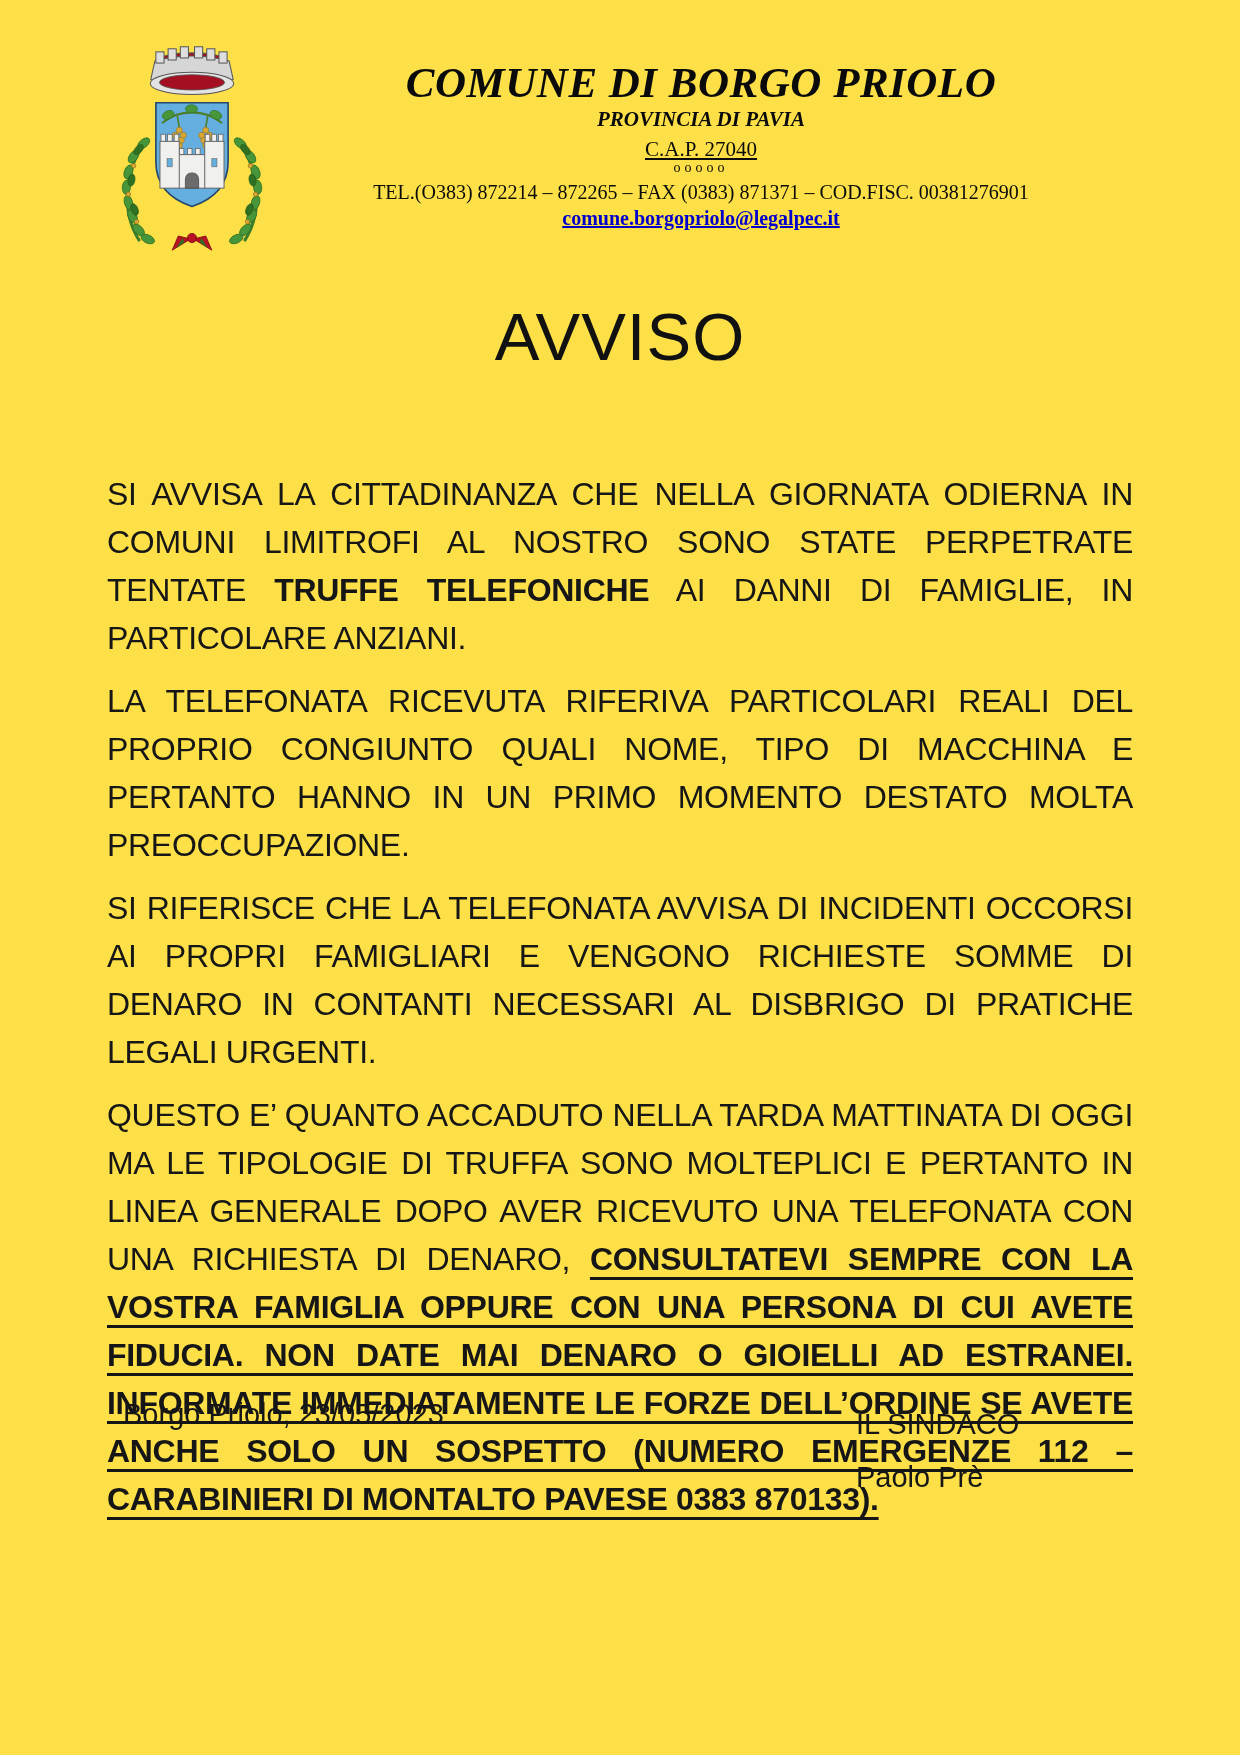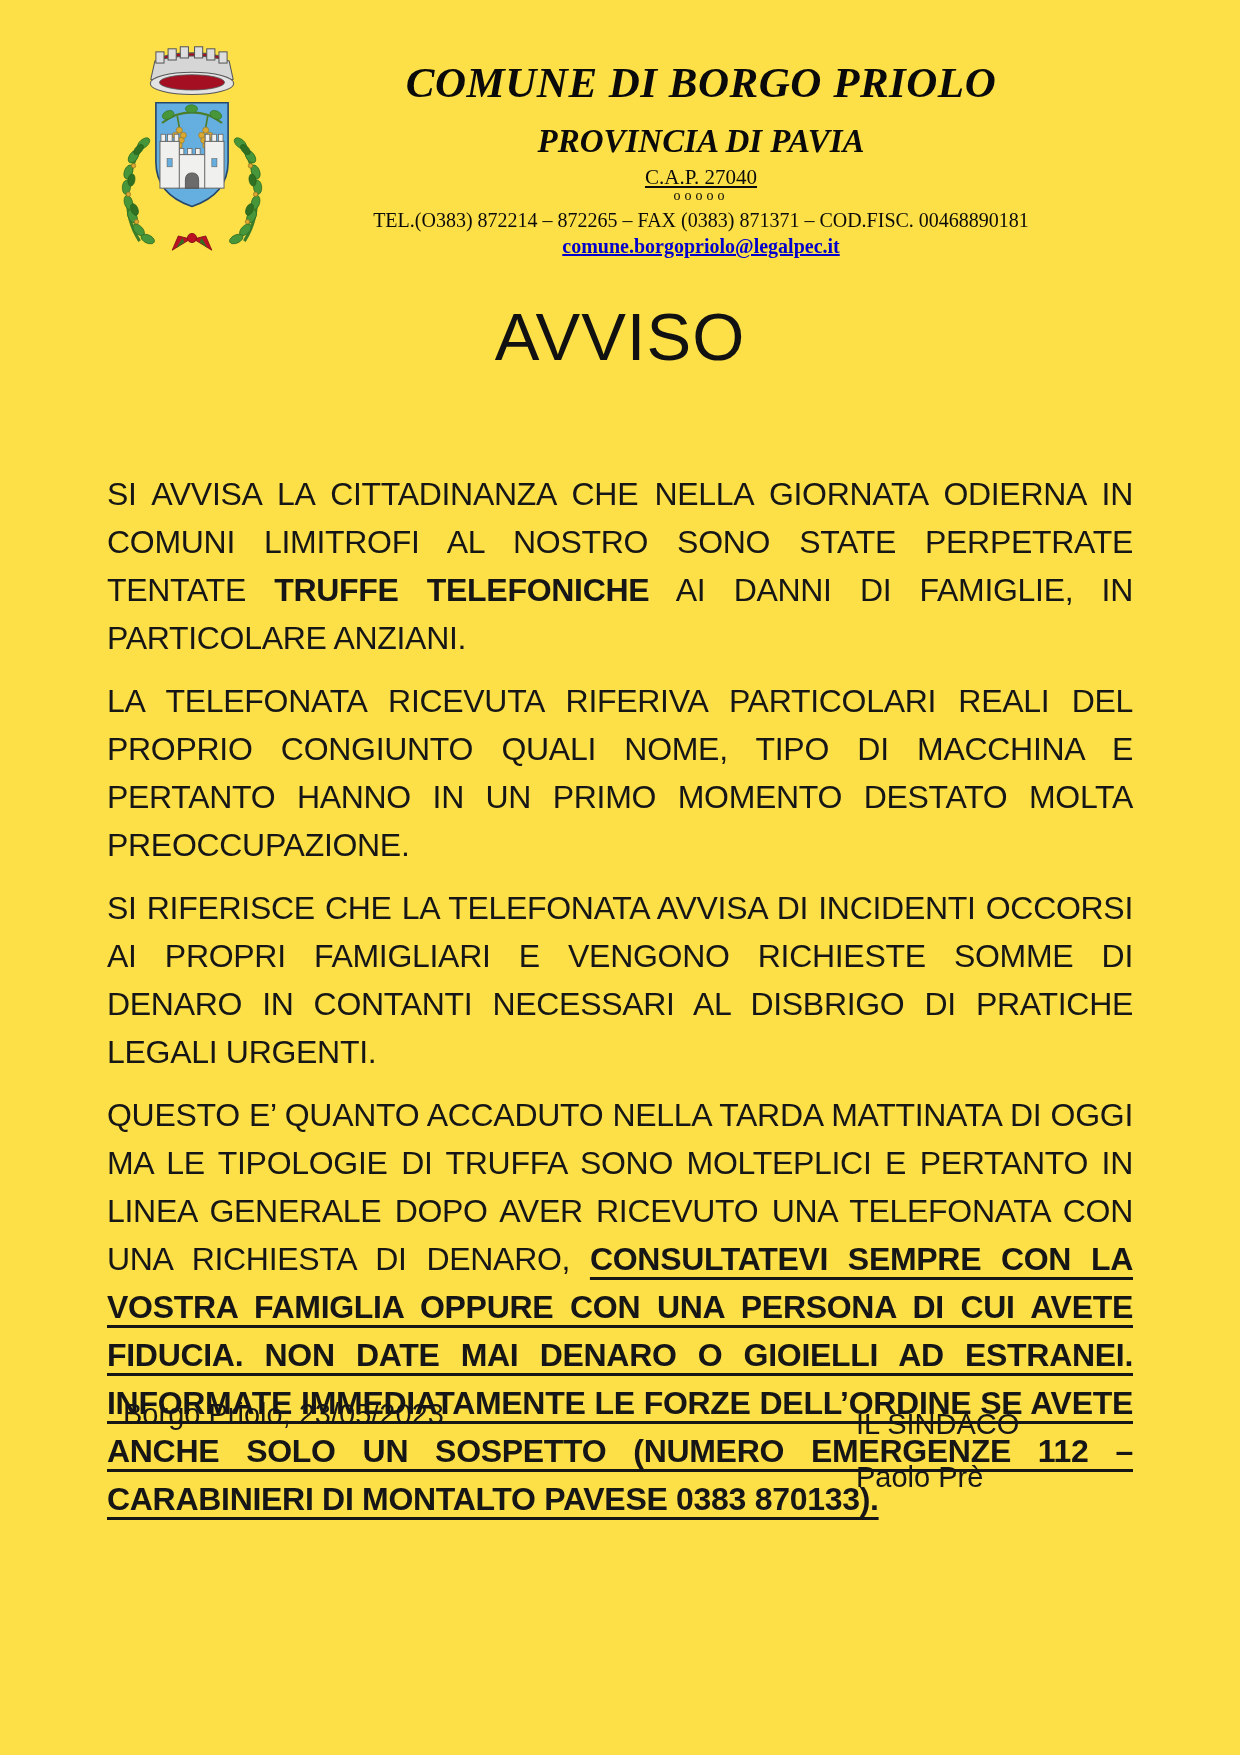--- a/index.html
+++ b/index.html
@@ -30,24 +30,24 @@
   }
   .muni {
     font-size: 43px;
     font-weight: bold;
     font-style: italic;
     letter-spacing: 0.5px;
     color: #0a0a0a;
     line-height: 1.15;
   }
   .prov {
-    font-size: 33px;
+    font-size: 21px;
     font-weight: bold;
     font-style: italic;
-    margin-top: 16px;
+    margin-top: 0;
     color: #0a0a0a;
   }
   .cap {
     font-size: 21px;
     margin-top: 5px;
     color: #0a0a0a;
     text-decoration: underline;
   }
   .dots {
     font-size: 14px;
@@ -229,21 +229,21 @@
         <path d="M81,141 v-8 q0,-7 6.5,-7 q6.5,0 6.5,7 v8 Z" fill="#6b6b6b" stroke="#4a4a4a" stroke-width="0.8"></path>
       </g>
     </g>
   </svg>
 
   <div class="header-text">
     <div class="muni">COMUNE DI BORGO PRIOLO</div>
     <div class="prov">PROVINCIA DI PAVIA</div>
     <div class="cap">C.A.P. 27040</div>
     <div class="dots">ooooo</div>
-    <div class="tel">TEL.(O383) 872214 – 872265 – FAX (0383) 871371 – COD.FISC. 00468890181</div>
+    <div class="tel">TEL.(O383) 872214 – 872265 – FAX (0383) 871371 – COD.FISC. 00381276901</div>
     <div class="email-row">
       <span class="email">comune.borgopriolo@legalpec.it</span>
     </div>
   </div>
 
   <div class="doc-title">AVVISO</div>
 
   <div class="body-text">
     <p><span>SI AVVISA LA CITTADINANZA CHE NELLA GIORNATA ODIERNA IN COMUNI LIMITROFI AL NOSTRO SONO STATE PERPETRATE TENTATE </span><span class="run-bold">TRUFFE TELEFONICHE</span><span> AI DANNI DI FAMIGLIE, IN PARTICOLARE ANZIANI.</span></p>
     <p><span>LA TELEFONATA RICEVUTA RIFERIVA PARTICOLARI REALI DEL PROPRIO CONGIUNTO QUALI NOME, TIPO DI MACCHINA E PERTANTO HANNO IN UN PRIMO MOMENTO DESTATO MOLTA PREOCCUPAZIONE.</span></p>

